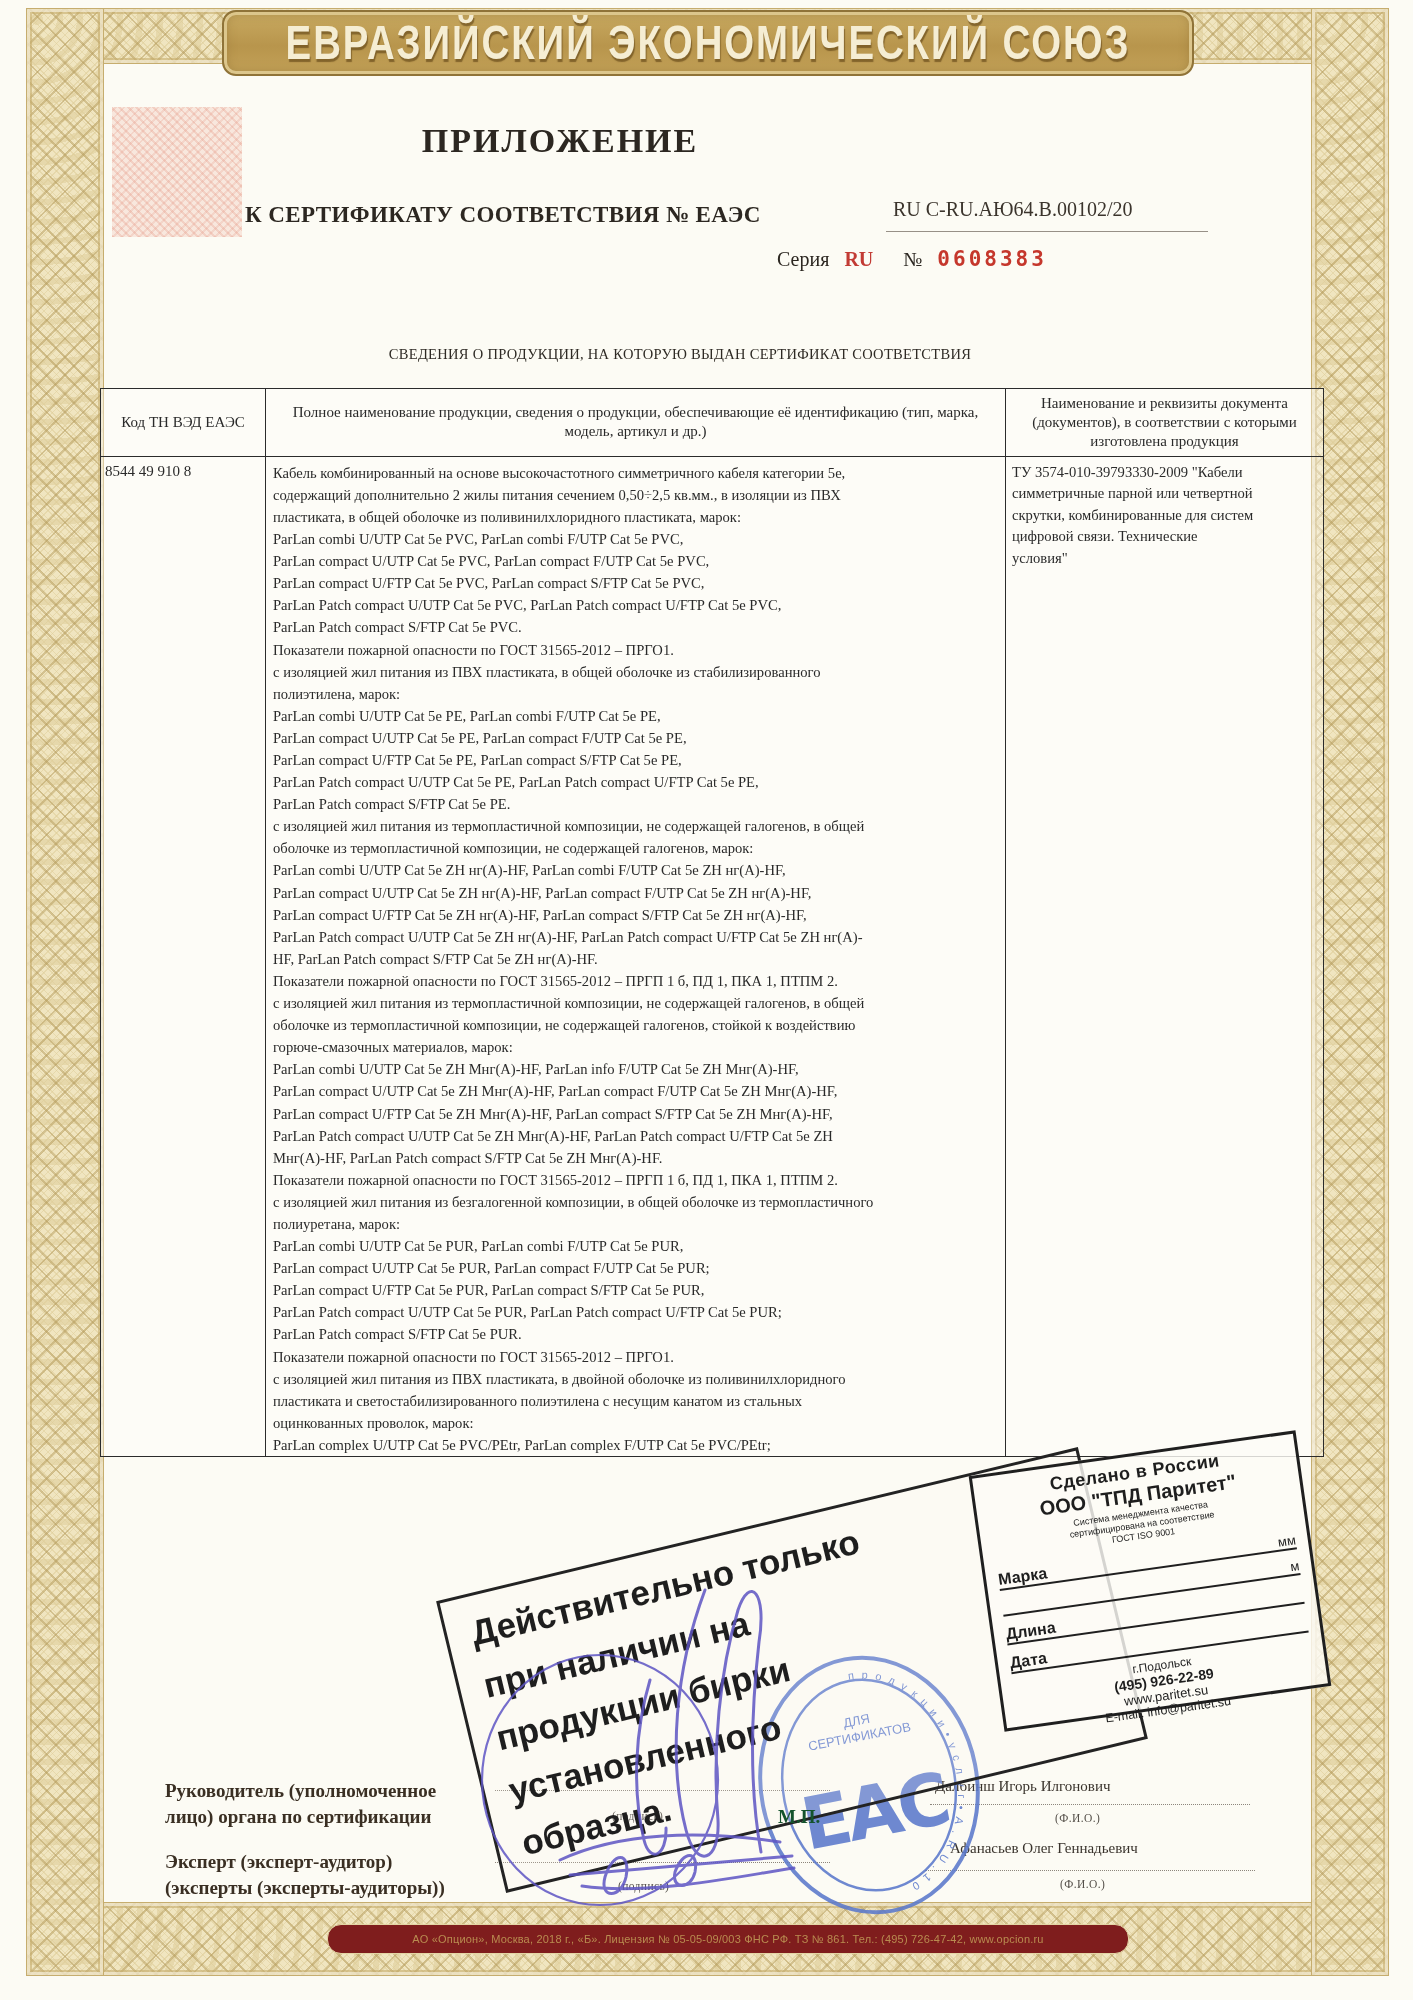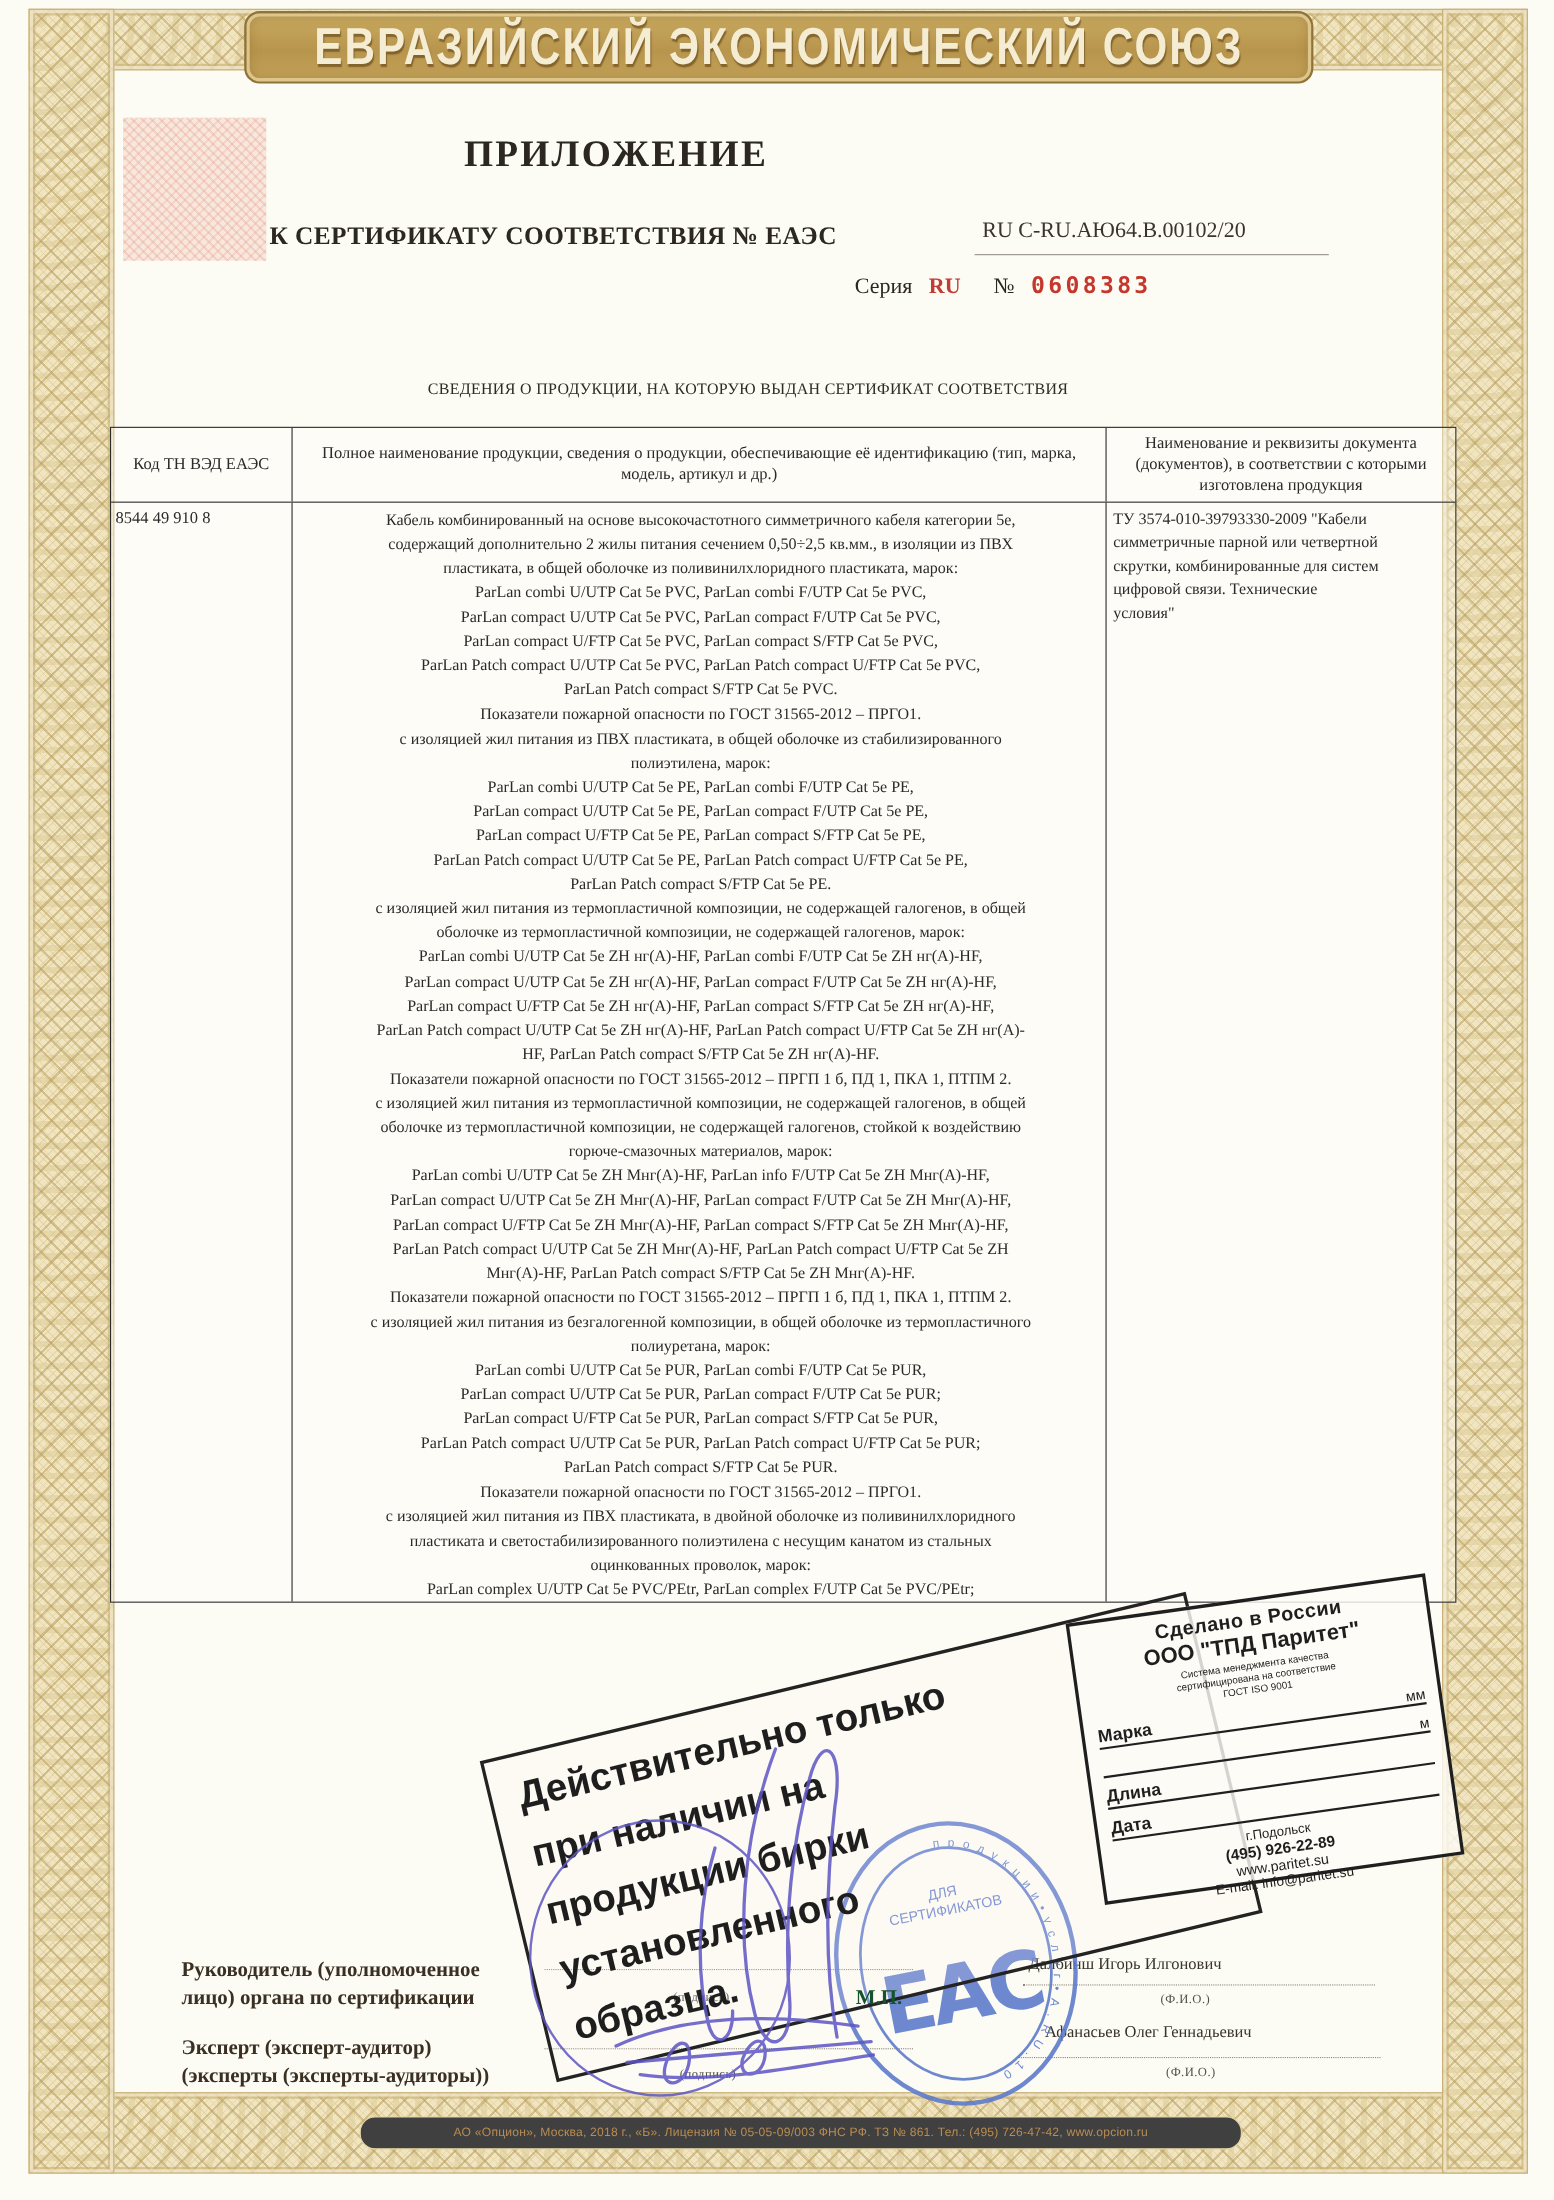--- a/index.html
+++ b/index.html
@@ -51,21 +51,21 @@
       border:1.5px solid #2b2b2b;display:flex;flex-direction:column;background:rgba(255,255,252,.35);}
   .t-head{display:flex;height:67px;border-bottom:1.5px solid #2b2b2b;}
   .t-body{display:flex;flex:1;}
   .tc{box-sizing:border-box;}
   .c1{width:165px;border-right:1.5px solid #2b2b2b;}
   .c2{width:740px;border-right:1.5px solid #2b2b2b;}
   .c3{width:317px;}
   .t-head .tc{display:flex;align-items:center;justify-content:center;text-align:center;
       font-size:15px;line-height:19px;padding:2px 6px;color:#2a2a2a;}
   .code-cell{font-size:15px;padding:6px 3px 0 4px;color:#2a2a2a;}
-  .lines-cell{padding:5px 4px 0 7px;text-align:center;}
+  .lines-cell{padding:5px 4px 0 7px;}
   .t-line{font-size:14.6px;line-height:22.1px;white-space:nowrap;color:#2a2a2a;}
   .c3 .t-line{white-space:normal;line-height:21.5px;}
   .doc-cell{padding:5px 5px 0 6px;}
   
   .validity-stamp{position:absolute;left:462px;top:1520px;width:660px;height:300px;z-index:8;
       border:3px solid #232323;transform:rotate(-13.5deg);padding:10px 0 0 24px;box-sizing:border-box;
       background:rgba(252,251,244,.15);}
   .v-line{font-family:"Liberation Sans",sans-serif;font-weight:600;font-size:35px;
       line-height:54px;color:#1e1e1e;white-space:nowrap;}
   .tag-stamp{position:absolute;left:985px;top:1452px;width:330px;height:258px;z-index:9;
@@ -89,21 +89,21 @@
   .mp{position:absolute;left:778px;top:1806px;z-index:10;font-size:19px;font-weight:bold;color:#14532d;}
   
   .role{position:absolute;z-index:4;font-size:19px;font-weight:bold;color:#3a2f23;line-height:26px;}
   .role1{left:165px;top:1778px;}
   .role2{left:165px;top:1849px;}
   .dotline{position:absolute;z-index:4;border-bottom:1.6px dotted #8d867c;}
   .sig-label,.fio-label{position:absolute;z-index:4;font-size:11.5px;color:#55504a;letter-spacing:.4px;}
   .name{position:absolute;z-index:4;font-size:15px;color:#39332c;white-space:nowrap;}
   .sig-svg{position:absolute;left:420px;top:1530px;width:440px;height:400px;z-index:11;}
   .license-pill{position:absolute;left:327px;top:1924px;width:800px;height:28px;z-index:6;
-      background:#404040;border:1px solid #e4d5a4;border-radius:14px;display:flex;align-items:center;
+      background:#7f1d1d;border:1px solid #e4d5a4;border-radius:14px;display:flex;align-items:center;
       justify-content:center;font-family:"Liberation Sans",sans-serif;font-size:11px;color:#b98c50;
       letter-spacing:.2px;white-space:nowrap;}
 </style>
 </head>
 <body>
 
 <div class="page">
 
   <div class="bd bd-top"></div>
   <div class="bd bd-bottom"></div>

